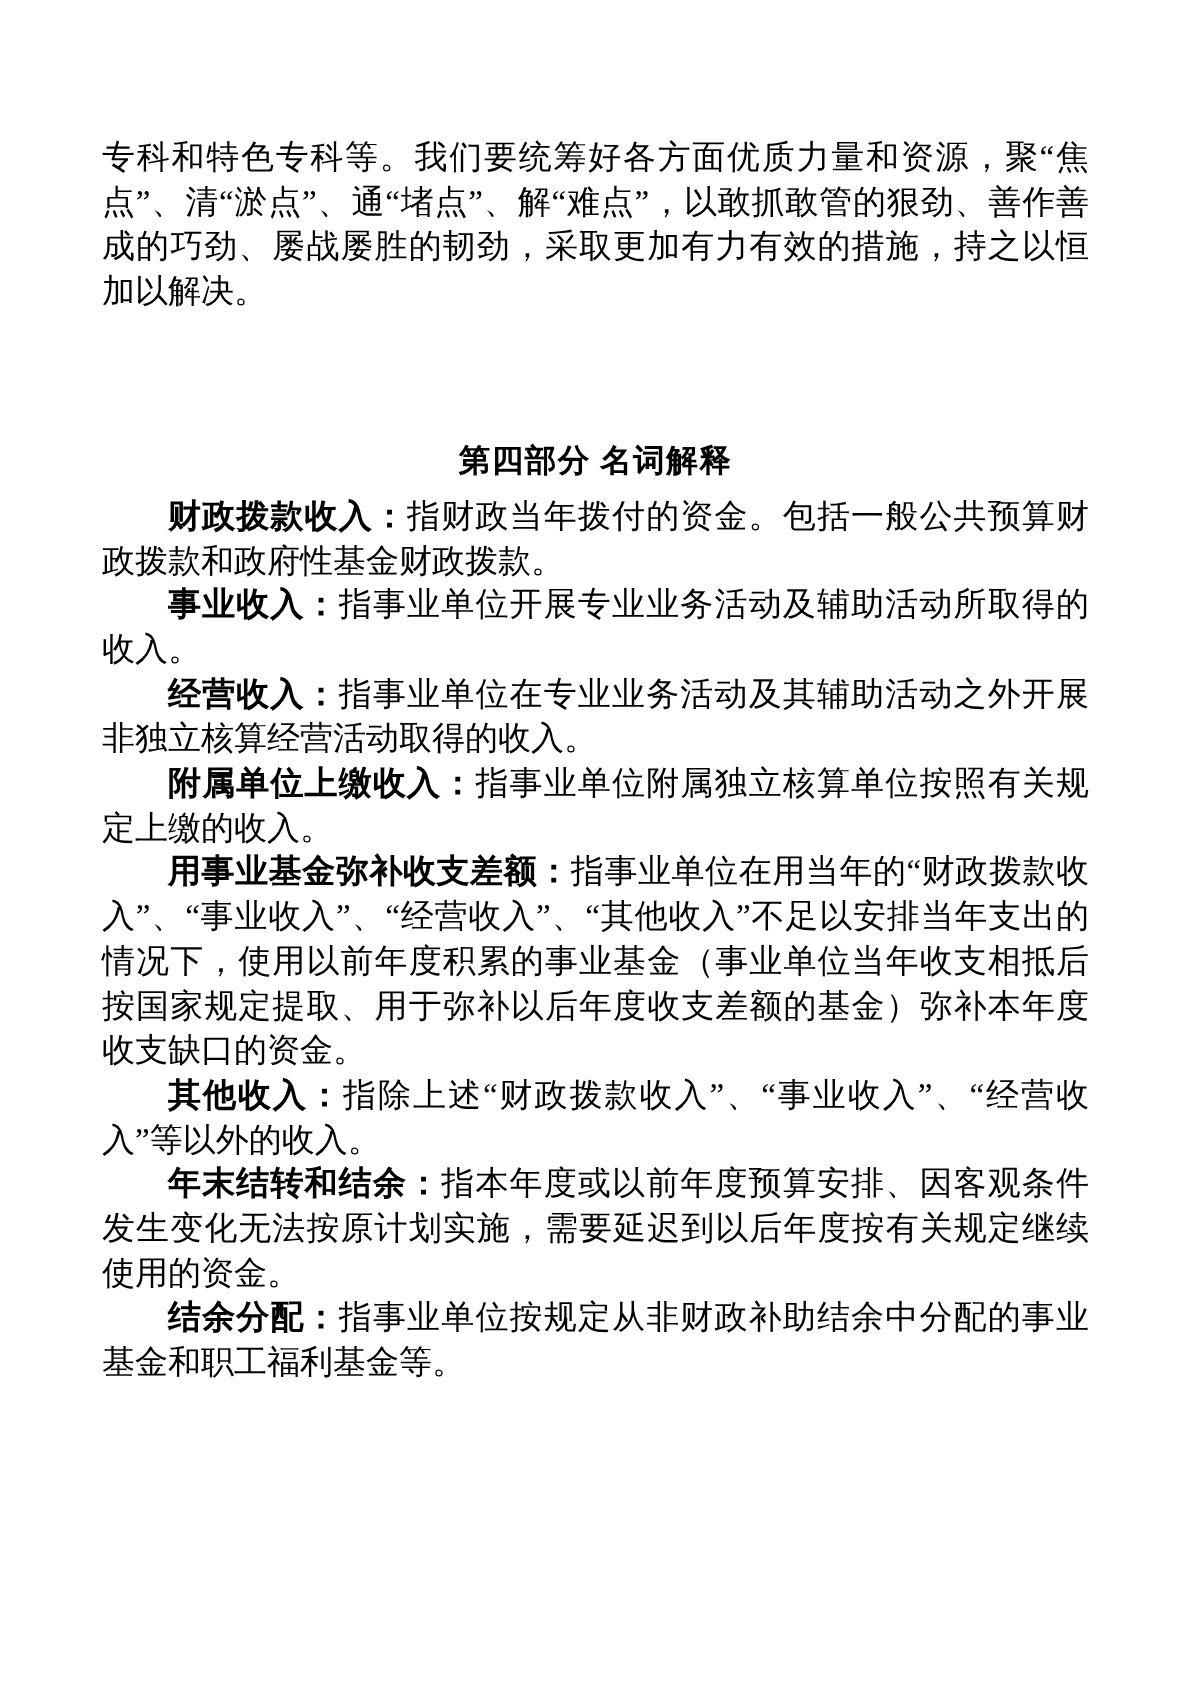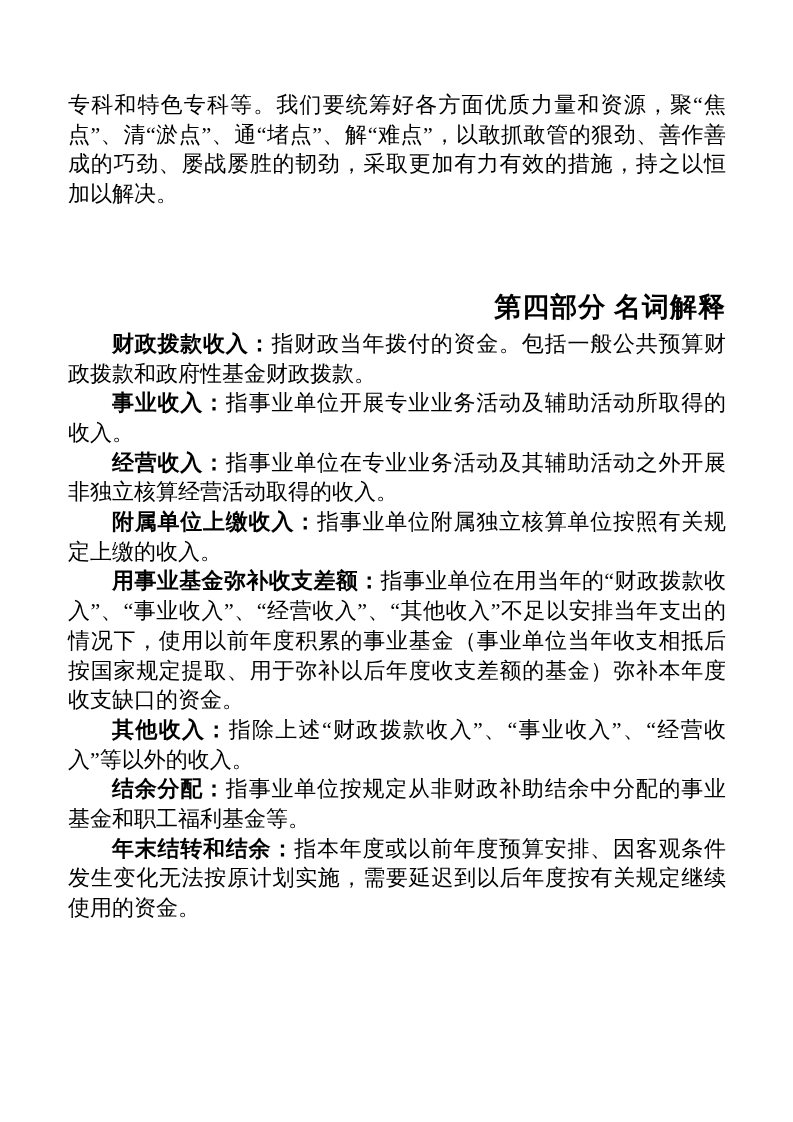--- a/index.html
+++ b/index.html
@@ -25,24 +25,24 @@
     text-align: justify;
     text-justify: inter-ideograph;
     word-break: break-all;
     line-break: loose;
   }
   .intro {
     text-indent: 0;
   }
   .section-title {
     margin: 83px 0 7px 0;
-    font-size: 27px;
+    font-size: 21px;
     font-weight: bold;
     line-height: 30px;
-    text-align: right;
+    text-align: center;
     letter-spacing: 1px;
   }
   .def {
     text-indent: 2em;
   }
   .term {
     font-weight: bold;
     margin-top: 18px;
   }
 </style>
@@ -62,17 +62,17 @@
 
   <p class="body-text def"><b class="term">经营收入：</b><span>指事业单位在专业业务活动及其辅助活动之外开展非独立核算经营活动取得的收入。</span></p>
 
   <p class="body-text def"><b class="term">附属单位上缴收入：</b><span>指事业单位附属独立核算单位按照有关规定上缴的收入。</span></p>
 
   <p class="body-text def"><b class="term">用事业基金弥补收支差额：</b><span>指事业单位在用当年的“财政拨款收入”、“事业收入”、“经营收入”、“其他收入”不足以安排当年支出的情况下，使用以前年度积累的事业基金（事业单位当年收支相抵后按国家规定提取、用于弥补以后年度收支差额的基金）弥补本年度收支缺口的资金。</span></p>
 
   <p class="body-text def"><b class="term">其他收入：</b><span>指除上述“财政拨款收入”、“事业收入”、“经营收入”等以外的收入。</span></p>
 
 
+  <p class="body-text def"><b class="term">年末结转和结余：</b><span>指本年度或以前年度预算安排、因客观条件发生变化无法按原计划实施，需要延迟到以后年度按有关规定继续使用的资金。</span></p>
+
   <p class="body-text def"><b class="term">结余分配：</b><span>指事业单位按规定从非财政补助结余中分配的事业基金和职工福利基金等。</span></p>
-
-  <p class="body-text def"><b class="term">年末结转和结余：</b><span>指本年度或以前年度预算安排、因客观条件发生变化无法按原计划实施，需要延迟到以后年度按有关规定继续使用的资金。</span></p>
 </div>
 </div>
 
 </body></html>

